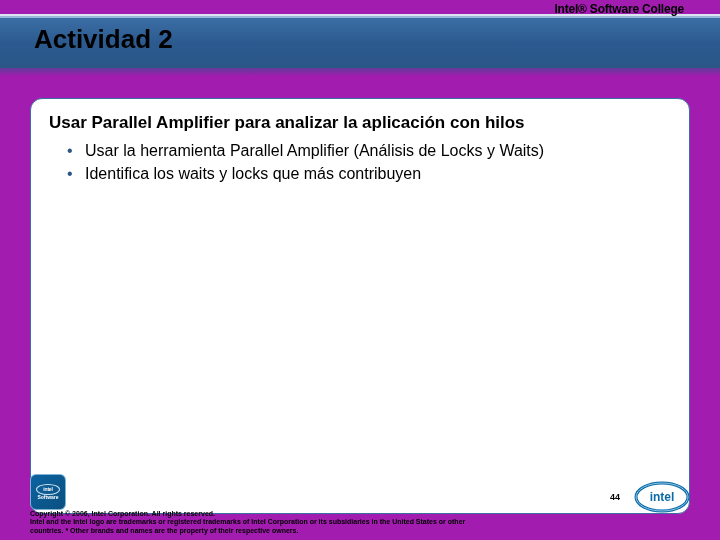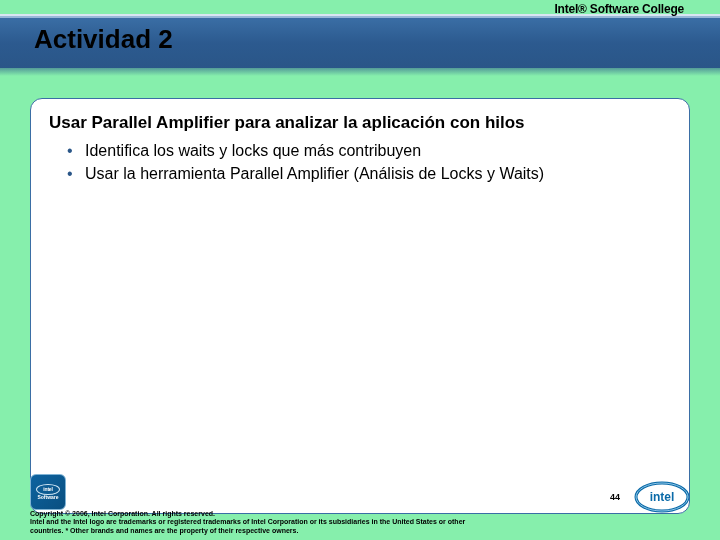--- a/index.html
+++ b/index.html
@@ -2,21 +2,21 @@
 <html><head>
 <meta charset="utf-8">
 <style>
   * { margin: 0; padding: 0; box-sizing: border-box; }
   html, body { width: 720px; height: 540px; font-family: Arial, Helvetica, sans-serif; background: #fff; overflow: hidden; }
 
   .slide {
     position: relative;
     width: 720px;
     height: 540px;
-    background: #86efac;
+    background: #a21caf;
   }
 
   
   .header-band {
     position: absolute;
     top: 16px;
     left: 0;
     width: 720px;
     height: 52px;
     background: linear-gradient(to bottom, #3a6ea5 0%, #2c5a8f 50%, #2a5688 100%);
@@ -158,22 +158,22 @@
 
   <div class="brand-top">Intel® Software College</div>
 
   <div class="header-band"></div>
 
   <div class="slide-title">Actividad 2</div>
 
   <div class="panel">
     <div class="subheading">Usar Parallel Amplifier para analizar la aplicación con hilos</div>
     <ul class="bullets">
+      <li>Usar la herramienta Parallel Amplifier (Análisis de Locks y Waits)</li>
       <li>Identifica los waits y locks que más contribuyen</li>
-      <li>Usar la herramienta Parallel Amplifier (Análisis de Locks y Waits)</li>
     </ul>
   </div>
 
   <div class="footer">
     <div class="sw-badge">
       <div class="oval">intel</div>
       <div>Software</div>
     </div>
     <div class="legal">
       <div>Copyright © 2006, Intel Corporation. All rights reserved.</div>

